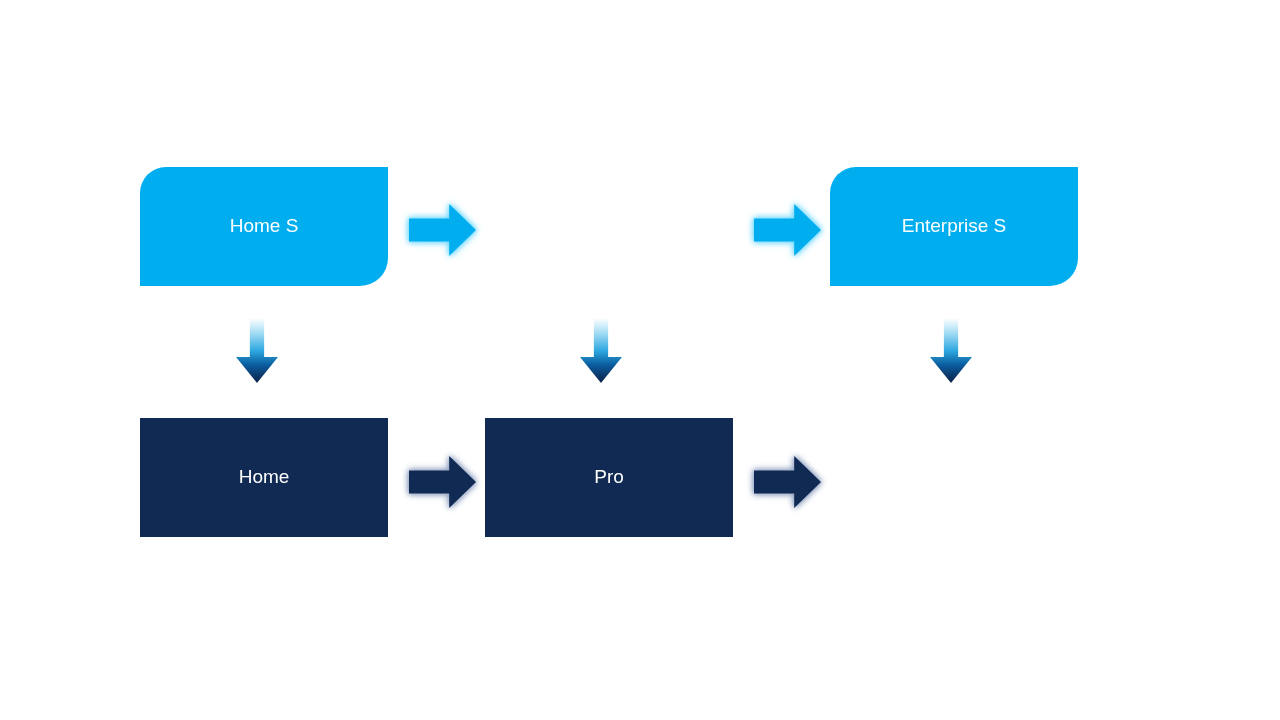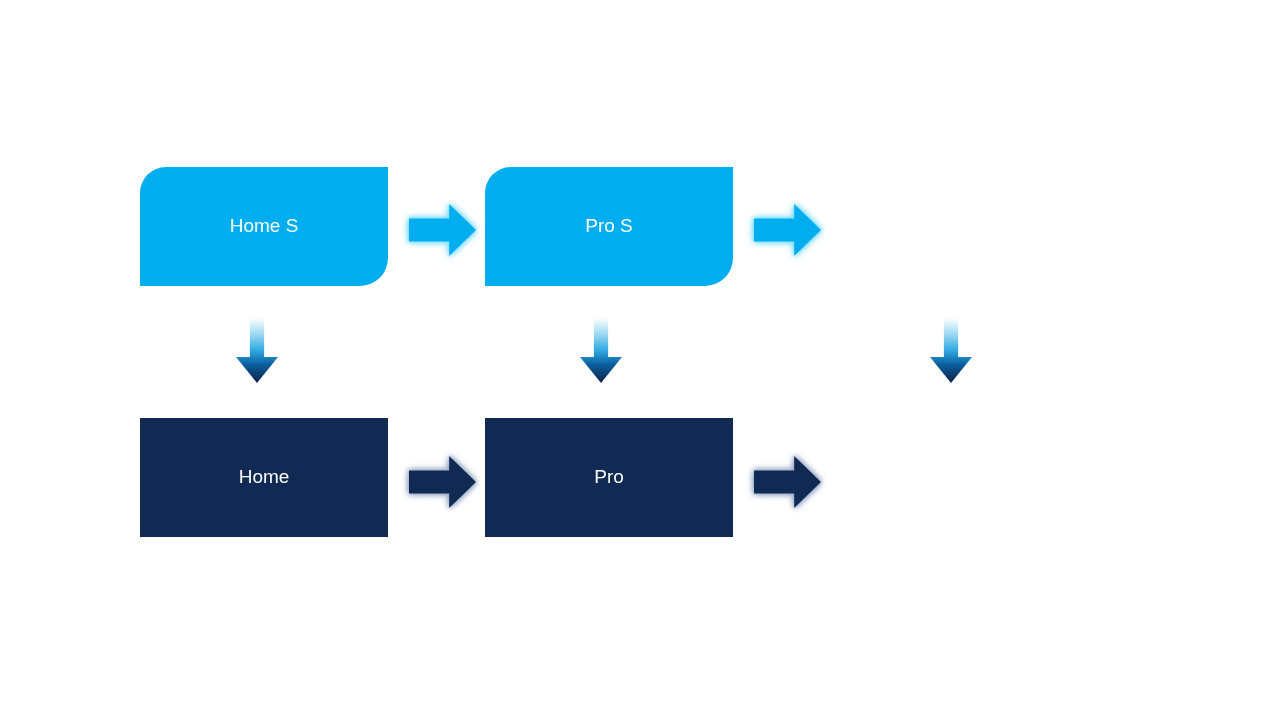--- a/index.html
+++ b/index.html
@@ -79,22 +79,22 @@
   .v-col-2{left:930px;}
 </style>
 </head>
 <body>
 
 <div class="slide">
 
   <div class="box top-row col-0">
     <span>Home S</span>
   </div>
-  <div class="box top-row col-1">
-    <span>Pro S</span>
+  <div class="box top-row col-2">
+    <span>Enterprise S</span>
   </div>
 
   <div class="h-arrow-wrap glow-blue top-gap gap-0">
     <div class="h-arrow blue"></div>
   </div>
   <div class="h-arrow-wrap glow-blue top-gap gap-1">
     <div class="h-arrow blue"></div>
   </div>
 
   <div class="v-arrow v-col-0"></div>

